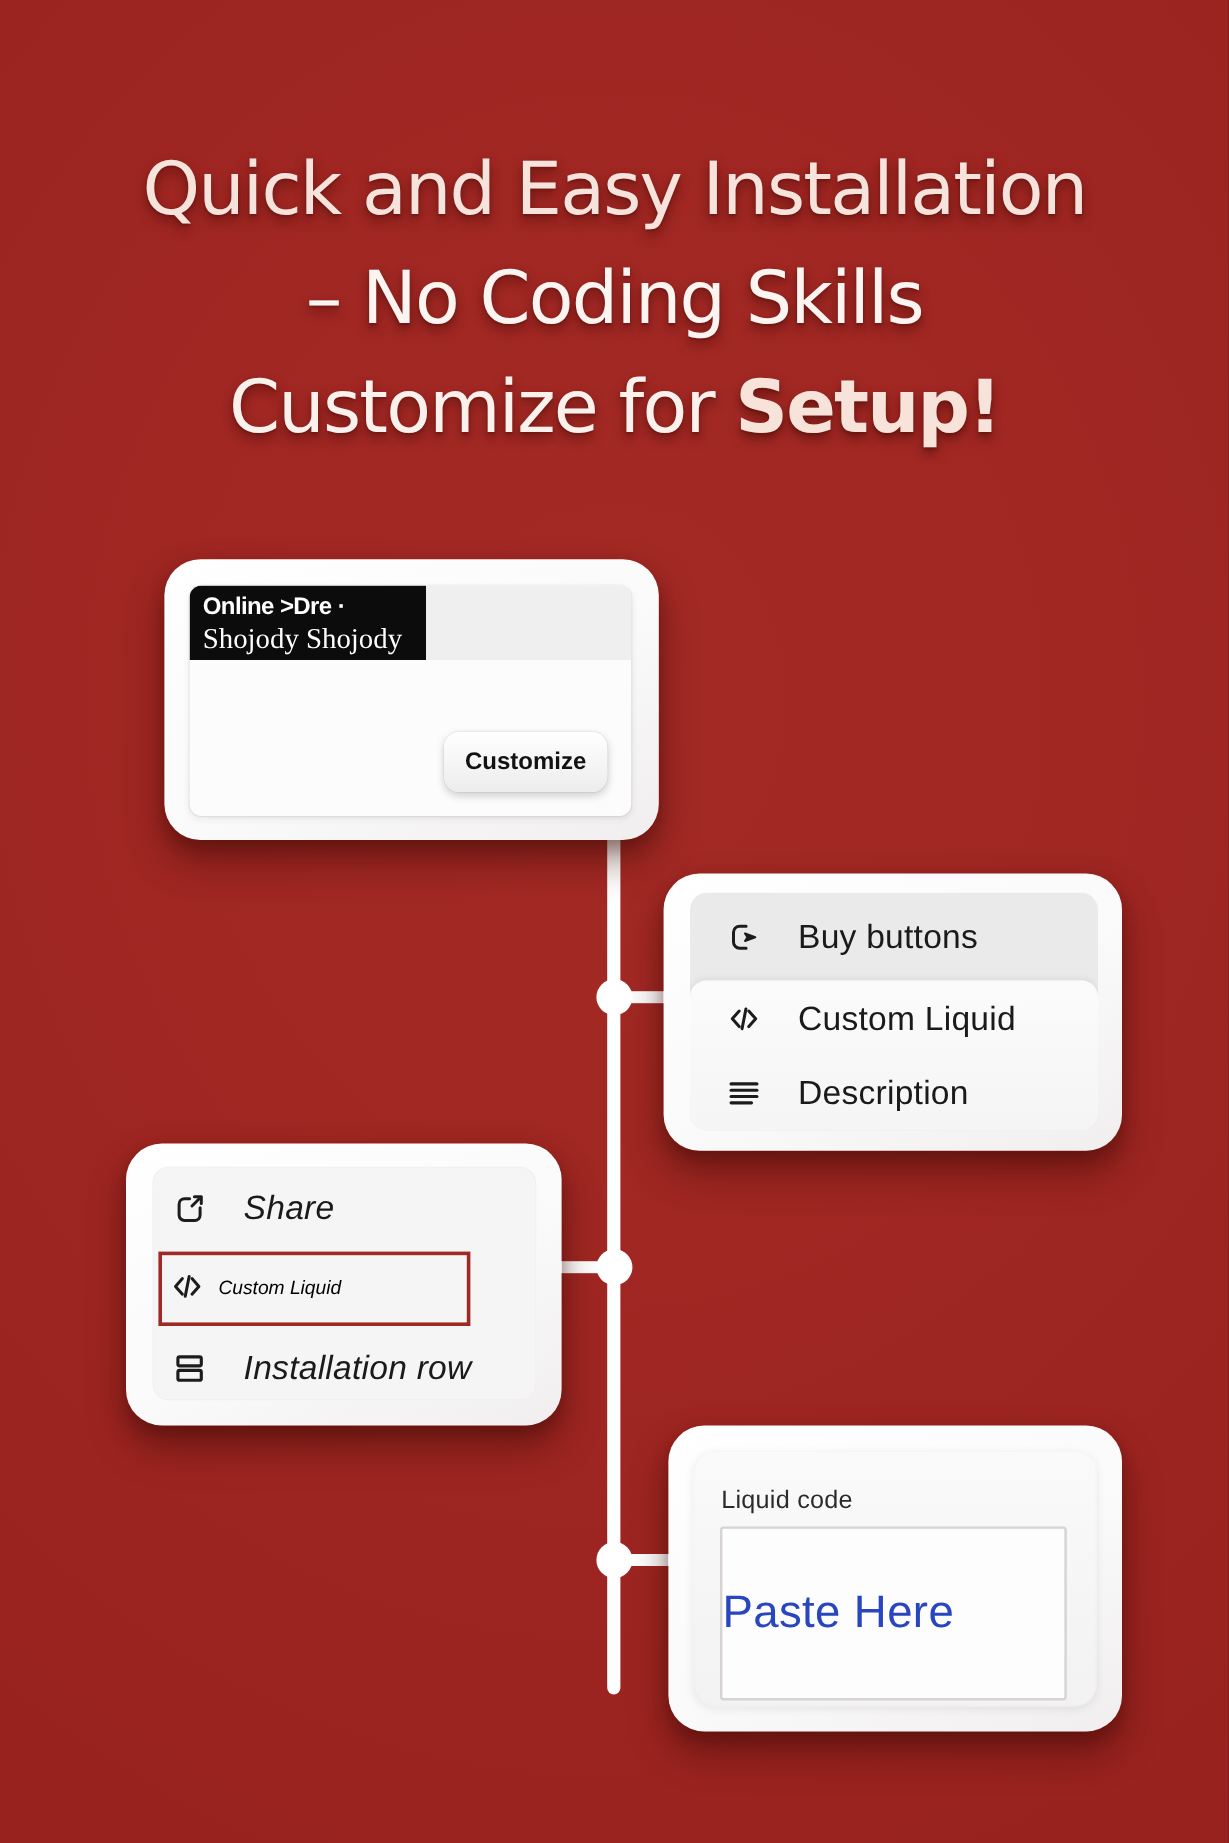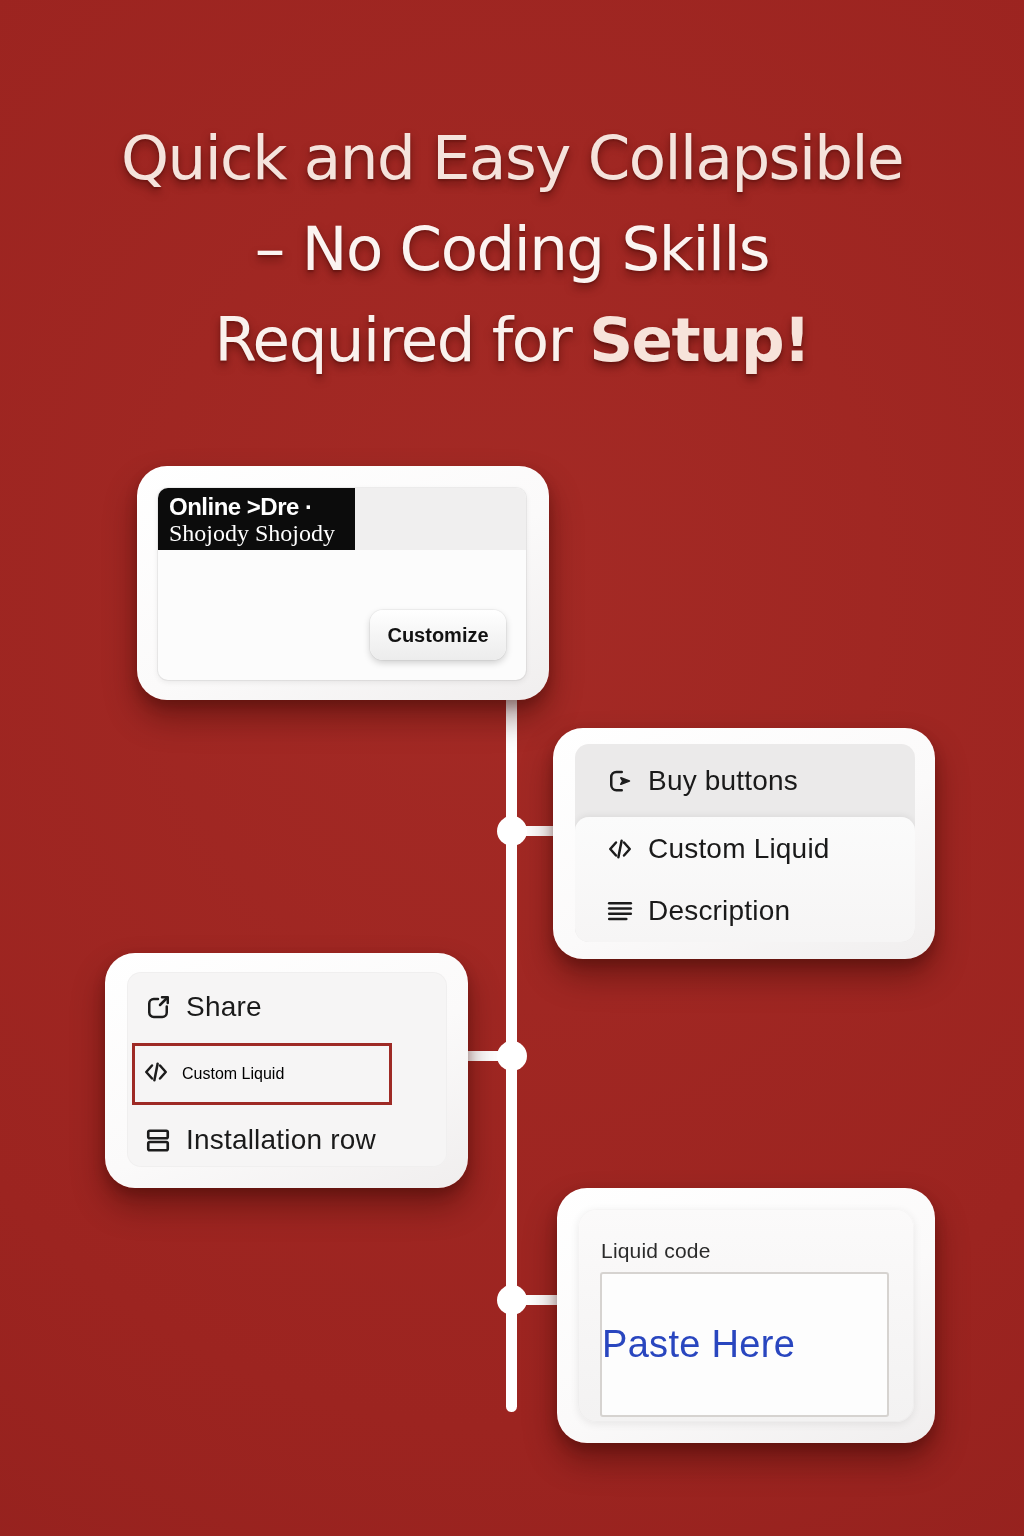--- a/index.html
+++ b/index.html
@@ -45,32 +45,32 @@
   .screenshot{
     position:absolute;left:21px;top:22px;width:368px;height:192px;border-radius:10px;
     background:#FCFCFC;overflow:hidden;
     box-shadow:0 0 0 1px rgba(0,0,0,.05),0 2px 6px rgba(0,0,0,.08);
   }
   .sc-header{position:absolute;left:0;top:0;width:100%;height:62px;background:#F0EFEF;}
   .sc-black{
     position:absolute;left:0;top:0;width:197px;height:62px;background:#0C0C0C;
     color:#FFFFFF;padding:5px 11px;box-sizing:border-box;
   }
-  .sc-title{font-weight:700;font-size:24px;line-height:27px;letter-spacing:-.5px;white-space:nowrap;}
+  .sc-title{font-weight:700;font-size:20px;line-height:27px;letter-spacing:-.5px;white-space:nowrap;}
   .sc-sub{font-family:"Liberation Serif",serif;font-size:24px;line-height:26px;white-space:nowrap;}
   .customize-btn{
     position:absolute;right:20px;bottom:20px;width:136px;height:50px;border-radius:13px;
     background:linear-gradient(180deg,#FFFFFF 0%,#ECECEC 100%);
     box-shadow:0 3px 7px rgba(0,0,0,.18),0 0 0 1px rgba(0,0,0,.04);
     display:flex;align-items:center;justify-content:center;
     font-weight:700;font-size:20px;color:#121212;cursor:pointer;
   }
 
   
-  .menu-row{display:flex;align-items:center;gap:11px;cursor:pointer;}
+  .menu-row{display:flex;align-items:center;gap:28px;cursor:pointer;}
   .menu-row .ico{width:34px;height:34px;flex:0 0 34px;display:flex;align-items:center;justify-content:center;}
   .menu-row .lbl{font-size:28px;color:#1A1A1A;letter-spacing:.2px;white-space:nowrap;}
   .ico svg{width:30px;height:30px;stroke:#1C1C1C;fill:none;stroke-width:2;stroke-linecap:round;stroke-linejoin:round;}
 
   
   .card-b{left:553px;top:728px;width:382px;height:231px;}
   .menu-b{
     position:absolute;left:22px;top:16px;width:340px;height:198px;border-radius:14px;
     background:#EBEAEA;overflow:hidden;
   }
@@ -78,21 +78,21 @@
   .submenu{
     position:absolute;left:0;top:73px;width:340px;height:125px;border-radius:14px;
     background:linear-gradient(180deg,#FBFBFB,#F6F5F5);
     box-shadow:0 -2px 6px rgba(0,0,0,.06);
   }
   .submenu .menu-row{position:absolute;left:0;width:100%;height:62px;padding-left:28px;box-sizing:border-box;}
   .submenu .r1{top:1px;}
   .submenu .r2{top:63px;}
 
   
-  .card-c{left:105px;top:953px;width:363px;height:235px;}
+  .card-c{left:105px;top:953px;width:363px;height:235px;font-style:italic;}
   .menu-c{
     position:absolute;left:22px;top:19px;width:320px;height:195px;border-radius:14px;
     background:#F6F5F5;box-shadow:inset 0 0 0 1px rgba(0,0,0,.025);
   }
   .menu-c .row-share{position:absolute;left:0;top:8px;width:100%;height:54px;padding-left:14px;box-sizing:border-box;}
   .hl-box{
     position:absolute;left:5px;top:71px;width:260px;height:62px;box-sizing:border-box;
     border:3px solid #9E2A25;display:flex;align-items:center;gap:11px;padding-left:6px;cursor:pointer;
   }
   .menu-c .row-collapse{position:absolute;left:0;top:141px;width:100%;height:54px;padding-left:14px;box-sizing:border-box;}
@@ -111,23 +111,23 @@
     display:flex;align-items:center;cursor:text;
   }
   .paste-text{font-size:38px;color:#2946BF;letter-spacing:.3px;}
 </style>
 </head>
 <body>
 
 <div id="stage">
 
   <div class="title">
-    <div class="t-line1">Quick and Easy Collapsible</div>
+    <div class="t-line1">Quick and Easy Installation</div>
     <div class="t-line2">– No Coding Skills</div>
-    <div class="t-line3"><span>Required for </span><span class="t-bold">Setup!</span></div>
+    <div class="t-line3"><span>Customize for </span><span class="t-bold">Setup!</span></div>
   </div>
 
   <div class="vline"></div>
   <div class="conn conn-r1"></div>
   <div class="conn conn-l"></div>
   <div class="conn conn-r2"></div>
   <div class="dot dot-1"></div>
   <div class="dot dot-2"></div>
   <div class="dot dot-3"></div>
 

